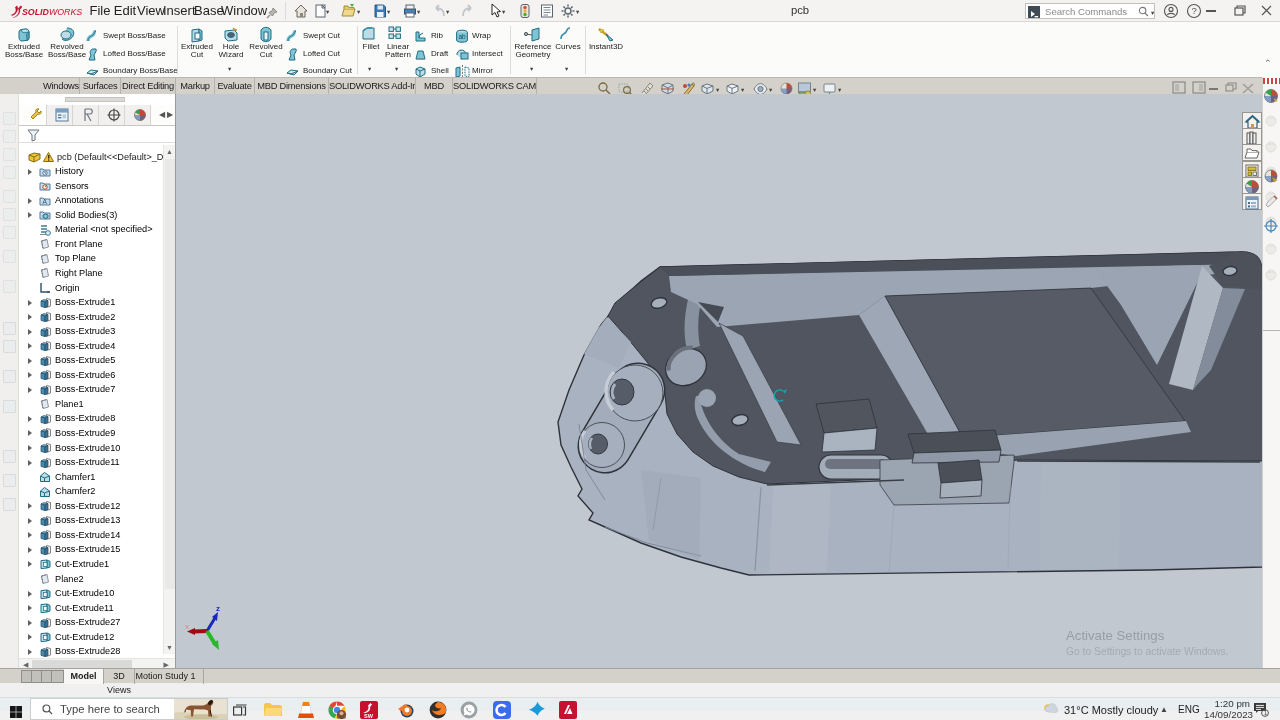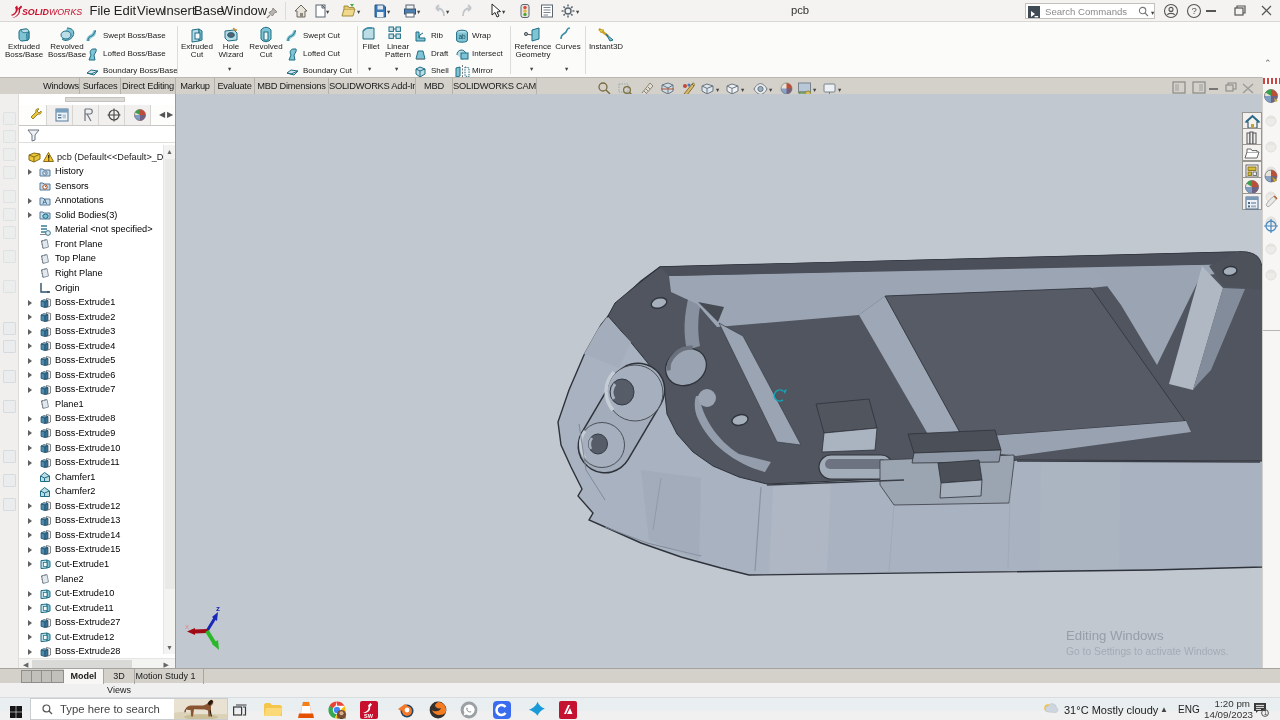--- a/index.html
+++ b/index.html
@@ -812,21 +812,21 @@
 <path d="M 1010,463 L 1007,569" stroke="#9aa3ae" stroke-width="0.8" fill="none" opacity="0.7"></path>
 <path d="M 893,505 L 888,572" stroke="#9aa3ae" stroke-width="0.8" fill="none" opacity="0.7"></path>
 
 <path d="M 766,485 L 903,480" stroke="#3a3e46" stroke-width="1.5" fill="none"></path>
 <path d="M 1016,461 L 1259,462" stroke="#3a3e46" stroke-width="1.5" fill="none"></path>
 
 <path d="M 782,391 A 5.5 5.5 0 1 0 782,400" stroke="#18a0b4" stroke-width="1.6" fill="none"></path>
 <path d="M 782,391 L 786,389 L 784,394 Z" fill="#18a0b4"></path>
 </svg>
 
-<div class="a" style="left:890px;top:534px;font-size:13.2px;color:rgba(105,115,125,0.5)">Editing Windows</div>
+<div class="a" style="left:890px;top:534px;font-size:13.2px;color:rgba(105,115,125,0.5)">Activate Settings</div>
 <div class="a" style="left:890px;top:552px;font-size:10.3px;color:rgba(105,115,125,0.35)">Go to Settings to activate Windows.</div>
 <div class="a" style="left:5px;top:508px"><svg width="50" height="50" viewBox="0 0 50 50" style="">
 <line x1="26" y1="29" x2="34" y2="16" stroke="#1a28b8" stroke-width="3"></line>
 <path d="M37 10 L31 15 L36 19 Z" fill="#1a28b8"></path>
 <text x="35" y="9" font-size="8" fill="#1a28b8" font-family="Liberation Sans" font-weight="bold">z</text>
 <line x1="26" y1="29" x2="13" y2="29.5" stroke="#a00a14" stroke-width="4"></line>
 <path d="M6 29.5 L14 26 L14 33 Z" fill="#a00a14"></path>
 <text x="4" y="27" font-size="8" fill="#d88" font-family="Liberation Sans">x</text>
 <line x1="26" y1="29" x2="34" y2="42" stroke="#28b828" stroke-width="4"></line>
 <path d="M38 48 L31 42 L37 38 Z" fill="#28b828"></path>

